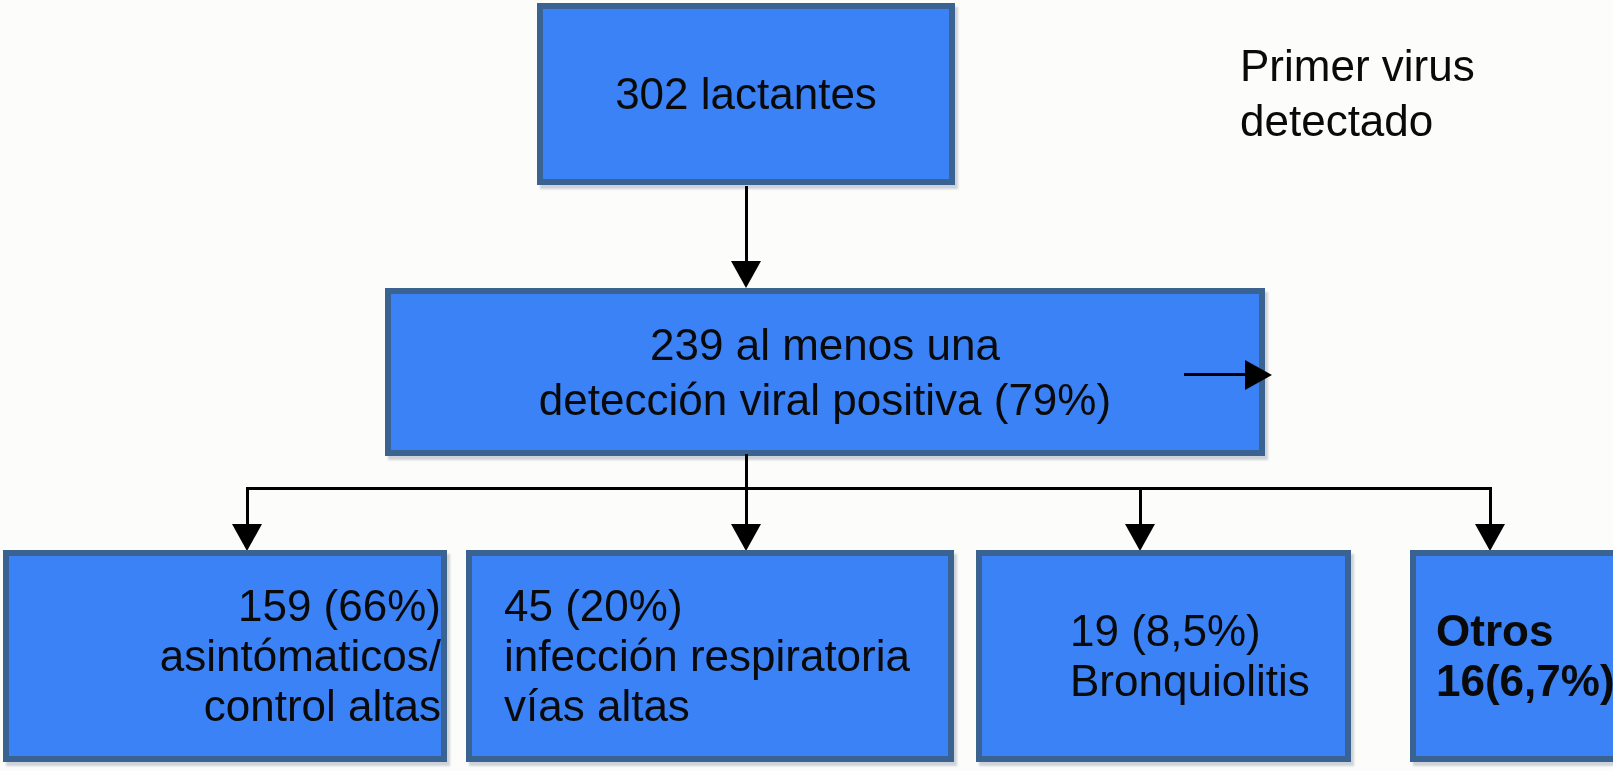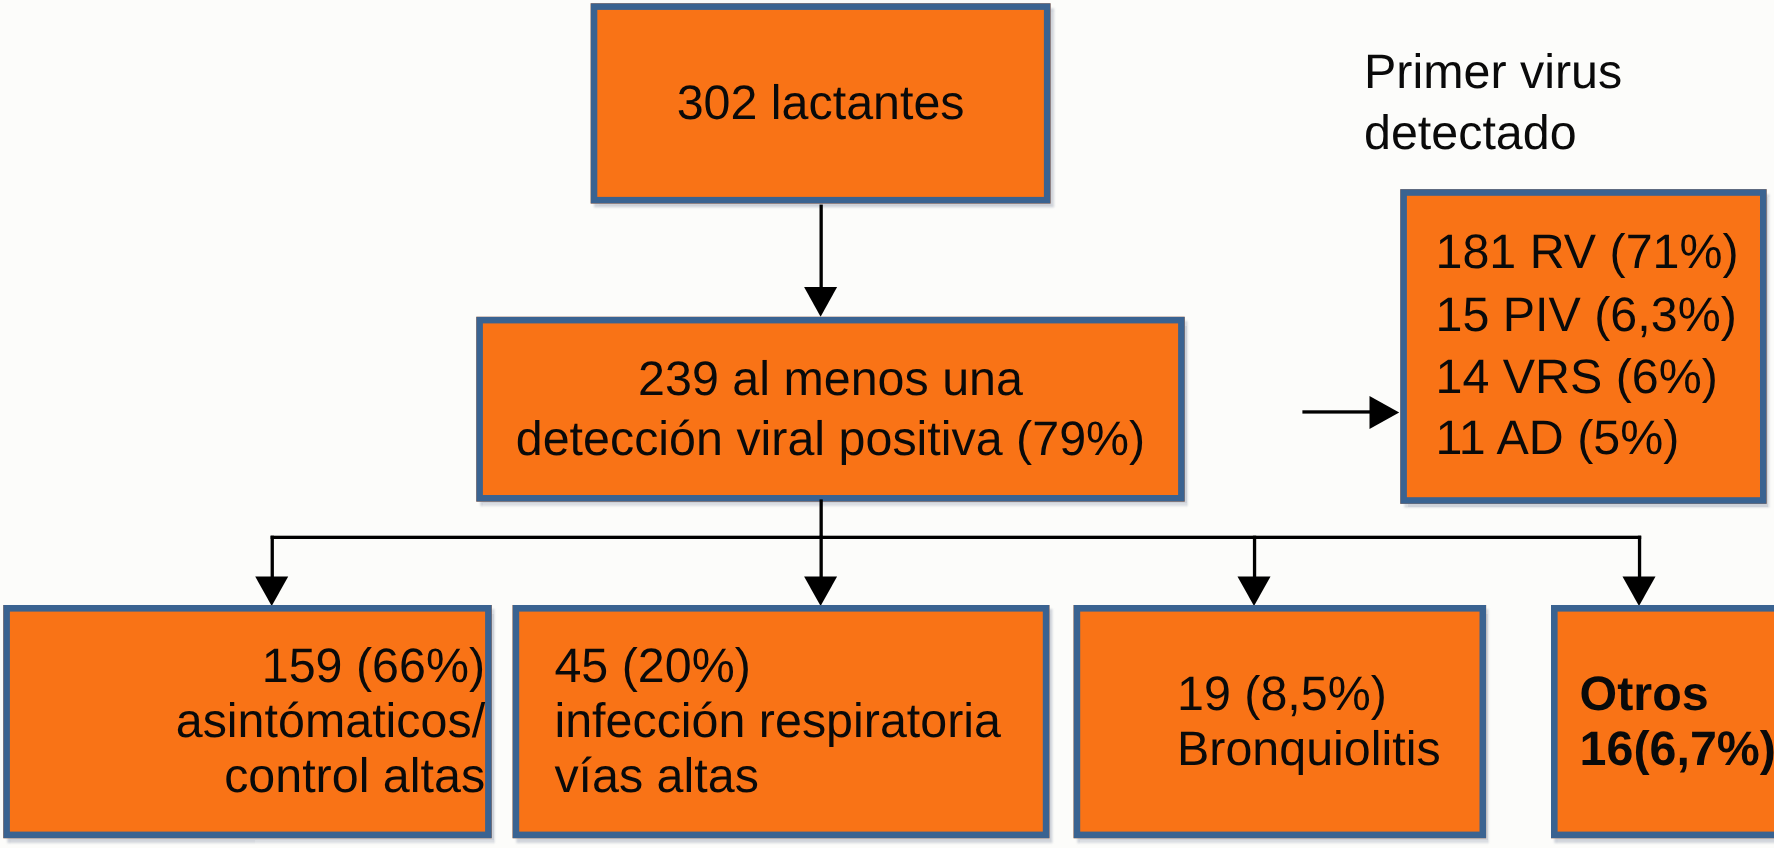--- a/index.html
+++ b/index.html
@@ -16,35 +16,35 @@
   }
   .canvas {
     position: relative;
     width: 1613px;
     height: 771px;
     background: var(--bg);
     overflow: hidden;
   }
   .fbox {
     position: absolute;
-    background: #f97316;
+    background: #3b82f6;
     border: 6px solid var(--box-border);
     box-shadow: 3px 4px 2px rgba(150,160,178,0.45);
     display: flex;
     flex-direction: column;
     justify-content: center;
     font-size: 44px;
     line-height: 1.13;
   }
   .fbox.center { align-items: center; text-align: center; }
   .line { white-space: nowrap; }
 
   
   .box-top      { left: 537px; top: 3px;   width: 418px; height: 182px; }
-  .box-middle   { left: 385px; top: 288px; width: 644px; height: 168px; line-height: 1.26; margin-left: 48px; }
+  .box-middle   { left: 385px; top: 288px; width: 880px; height: 168px; line-height: 1.26; }
   .box-virus    { left: 1273px; top: 172px; width: 333px; height: 286px;
                   padding-left: 26px; line-height: 1.28; justify-content: center; }
   .box-out      { top: 550px; height: 212px; }
   .box-out-1    { left: 3px;    width: 444px; padding-left: 82px; align-items: flex-end; }
   .box-out-2    { left: 466px;  width: 488px; padding-left: 32px; }
   .box-out-3    { left: 976px;  width: 375px; padding-left: 88px; }
   .box-out-4    { left: 1410px; width: 238px; padding-left: 20px; font-weight: bold; }
 
   .side-label {
     position: absolute;
@@ -110,26 +110,20 @@
   </div>
 
   <div class="side-label">
     <div class="line">Primer virus</div>
     <div class="line">detectado</div>
   </div>
 
   <div class="hline side-stem"></div>
   <div class="ah-right ah-to-virus"></div>
 
-  <div class="fbox box-virus">
-    <div class="line">181 RV (71%)</div>
-    <div class="line">15 PIV (6,3%)</div>
-    <div class="line">14 VRS (6%)</div>
-    <div class="line">11 AD (5%)</div>
-  </div>
 
   <div class="vline stem-middle-out"></div>
   <div class="hline hbar"></div>
   <div class="vline drop-1"></div>
   <div class="vline drop-2"></div>
   <div class="vline drop-3"></div>
   <div class="vline drop-4"></div>
   <div class="ah-down ah-drop-1"></div>
   <div class="ah-down ah-drop-2"></div>
   <div class="ah-down ah-drop-3"></div>

